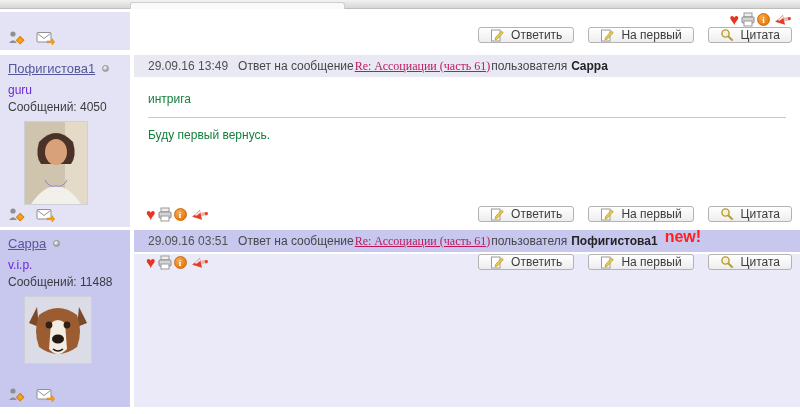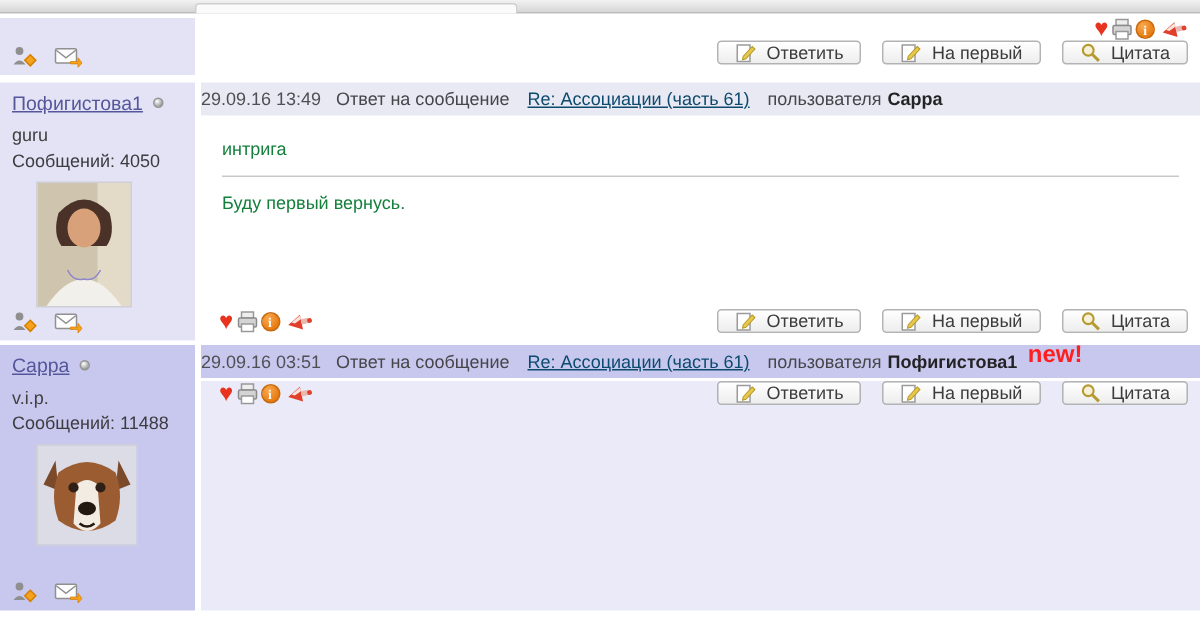--- a/index.html
+++ b/index.html
@@ -59,39 +59,39 @@
   .user-line { display:flex; align-items:center; gap:7px; }
   a.user-link {
     color: #56569b; text-decoration: underline;
     font-size: 13px; cursor: pointer;
   }
   .status-dot {
     width: 7px; height: 7px; border-radius: 50%;
     background: radial-gradient(circle at 35% 30%, #ffffff, #9d9d9d 75%);
     border: 1px solid #949494; display:inline-block;
   }
-  .rank { margin-top: 7px; color: #404040; }
+  .rank { margin-top: 7px; color: #6d28d9; }
   .msg-count { margin-top: 3px; color: #3c3c40; }
   .avatar { margin: 7px 0 0 16px; border: 1px solid #cfcfd8; display:block; }
   .avatar-1 { width: 64px; height: 84px; }
   .avatar-2 { width: 68px; height: 68px; }
   .sidebar .spacer { flex: 1; }
   .sidebar-icons { display:flex; align-items:flex-end; gap: 11px; }
 
   .content { flex: 1; display: flex; flex-direction: column; }
   .post-header {
     height: 22px; flex: 0 0 22px;
     display: flex; align-items: center;
-    margin-bottom: 2px;
+    padding-left: 14px; margin-bottom: 2px;
     white-space: nowrap; color: #46464a;
   }
   .post-1 .post-header { background: #e9e9f3; }
   .post-2 .post-header { background: #c8c8ef; }
   .post-header .date { margin-right: 10px; color: #505054; }
-  a.topic-link { color: #0c4a6e; text-decoration: underline; cursor:pointer; margin:0 12px; }
+  a.topic-link { color: #be185d; text-decoration: underline; cursor:pointer; margin:0 1px;font-family:Liberation Serif, serif; }
   .reply-to-name { font-weight: bold; color: #232326; margin-left: 4px; }
   .new-badge { color: #ff1f1f; font-size: 16px; margin-left: 7px; position: relative; top: -4px; font-weight: bold;}
 
   .body-wrap { flex: 1; display: flex; flex-direction: column; }
   .post-1 .body-wrap { background: #ffffff; }
   .post-2 .body-wrap { background: #eaeaf8; }
   .post-text { flex: 1; padding: 13px 14px 0 14px; color: #15803d; }
   .msg-separator { border: none; border-top: 1px solid #c9c9c9; margin: 11px 0 10px 0; }
 
   .post-actions {

